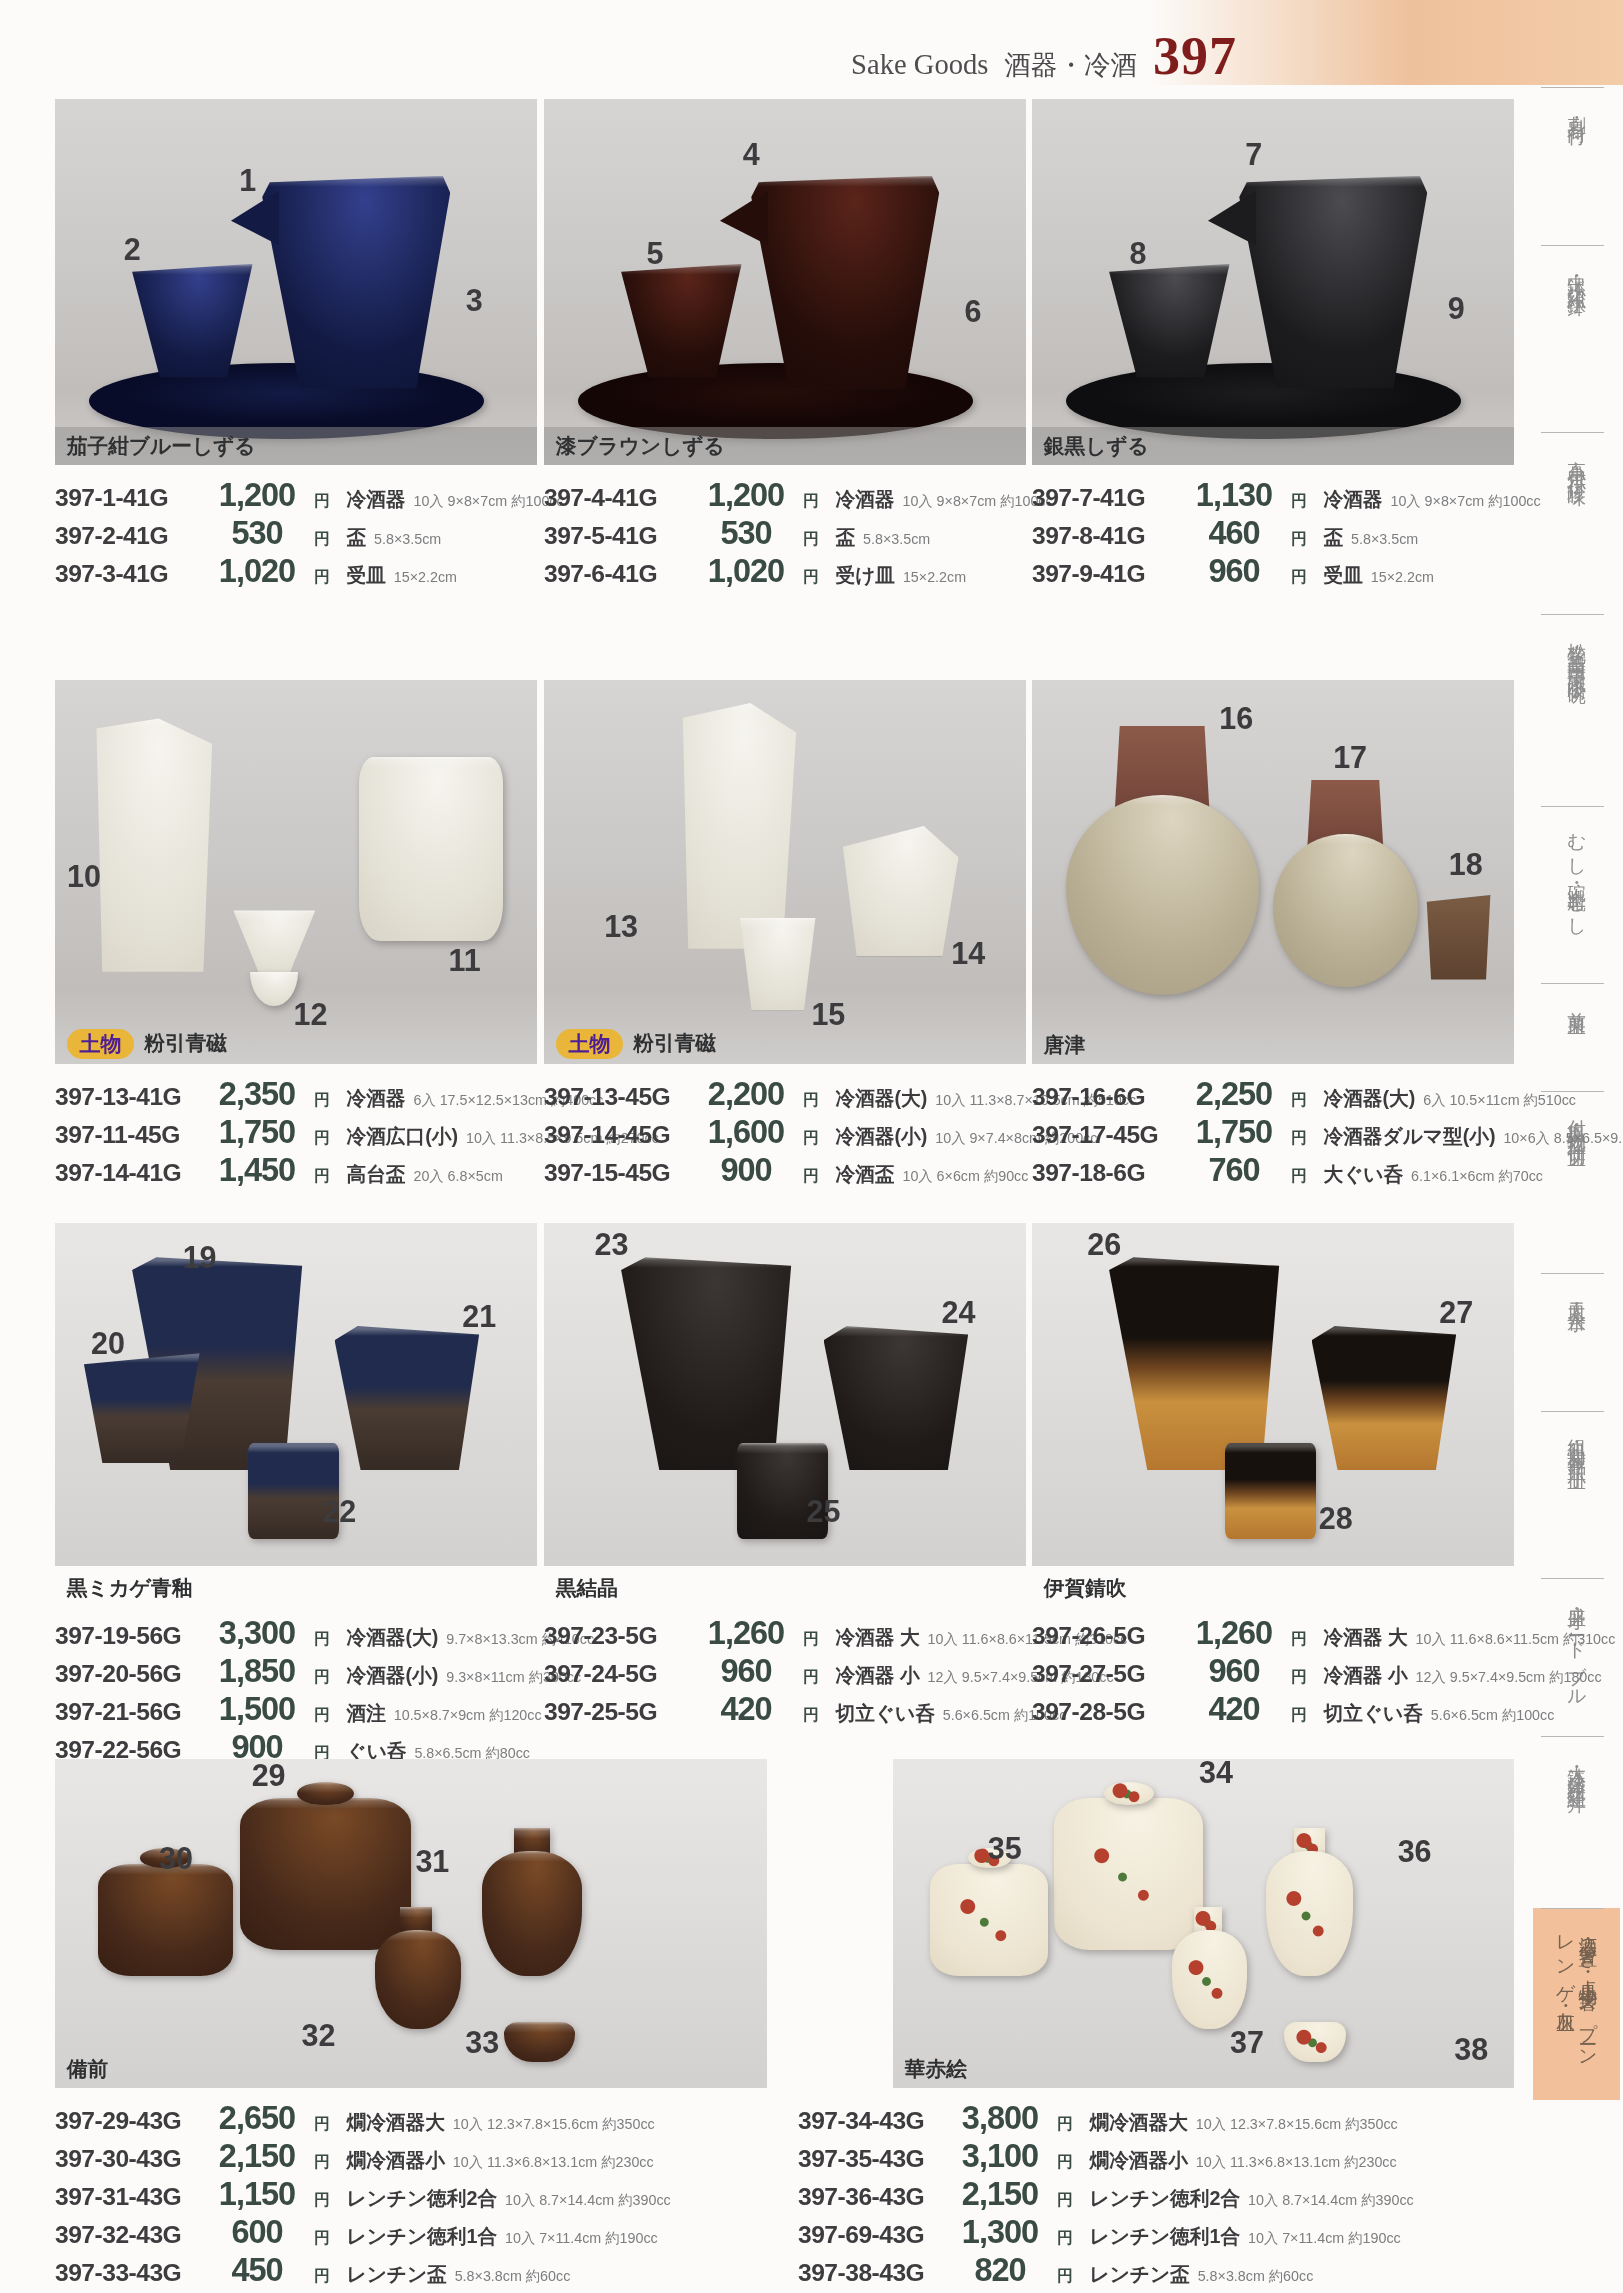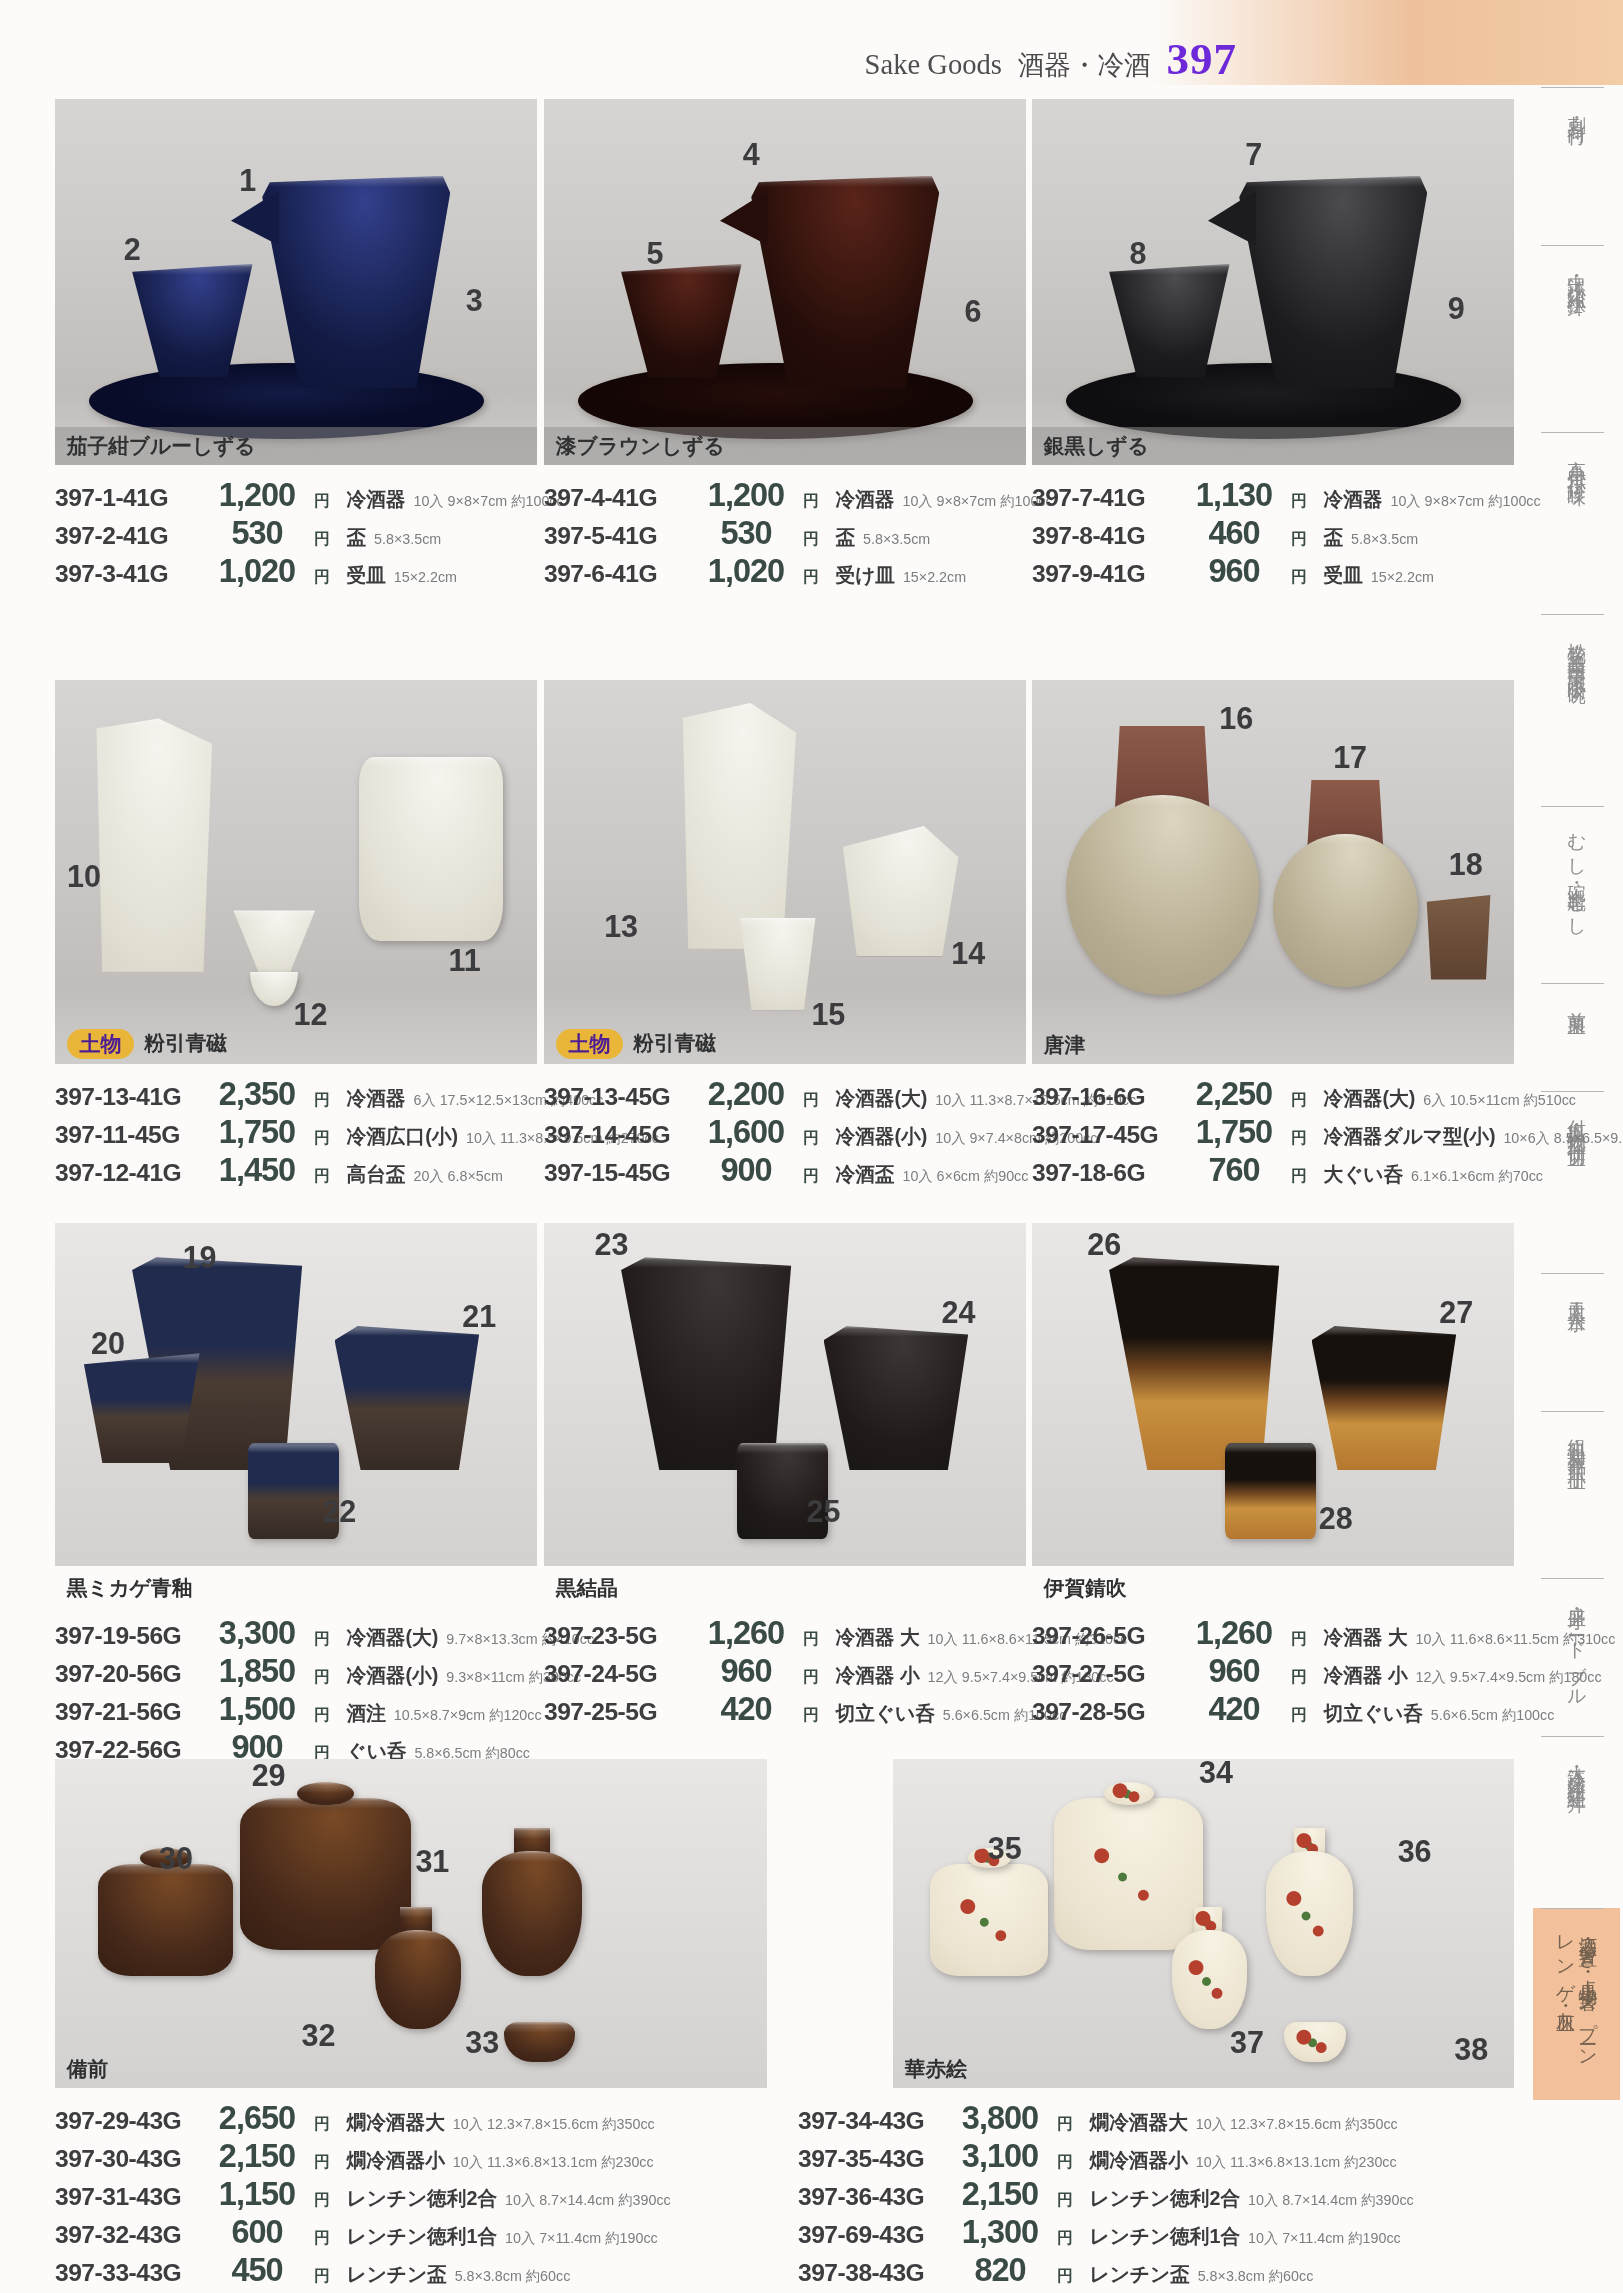--- a/index.html
+++ b/index.html
@@ -5,21 +5,21 @@
 <style>
   html,body{margin:0;padding:0;}
   body{width:1623px;height:2293px;position:relative;background:#fcfbf9;
        font-family:"Liberation Sans","DejaVu Sans",sans-serif;overflow:hidden;}
   
   .corner{position:absolute;top:0;right:0;width:473px;height:85px;
           background:linear-gradient(90deg,rgba(240,205,175,0) 0%,#eec19c 55%,#f3cda8 100%);}
   .header{position:absolute;top:19.7px;right:386px;display:flex;align-items:baseline;gap:15.8px;}
   .title-en{font-family:"Liberation Serif","DejaVu Serif",serif;font-size:28.6px;color:#4e4e50;margin-top:29px;}
   .title-ja{font-family:"Liberation Serif","DejaVu Serif",serif;font-size:26.6px;color:#4a4a4c;}
-  .page-num{font-family:"Liberation Serif","DejaVu Serif",serif;font-size:45px;color:#6d28d9;font-weight:bold;letter-spacing:1px;}
+  .page-num{font-family:"Liberation Serif","DejaVu Serif",serif;font-size:54px;color:#7f1d1d;font-weight:bold;letter-spacing:1px;}
   
   #sidebar{position:absolute;left:1533px;top:87px;width:87px;}
   .side-item{position:relative;display:flex;justify-content:center;align-items:flex-start;padding-top:13.8px;box-sizing:border-box;}
   .side-item::before{content:'';position:absolute;top:0;left:7.9px;right:15.8px;height:1px;background:#b9b7b5;}
   .v-label{writing-mode:vertical-rl;font-size:18.7px;color:#8e8e8e;letter-spacing:3px;line-height:1.2;max-height:calc(100% - 15.8px);}
   .side-item.active{background:#f2c09a;}
   .side-item.active .v-label{color:#756250;}
   
   .block{position:absolute;}
   .photo{position:relative;width:100%;overflow:visible;}
@@ -319,21 +319,21 @@
 
   <div class="item-row">
     <span class="code">397-11-45G</span>
     <span class="price">1,750</span>
     <span class="yen">円</span>
     <span class="iname">冷酒広口(小)</span>
     <span class="spec">10入 11.3×8.5×9.5cm 約270cc</span>
   </div>
 
   <div class="item-row">
-    <span class="code">397-12-41G</span>
+    <span class="code">397-14-41G</span>
     <span class="price">1,450</span>
     <span class="yen">円</span>
     <span class="iname">高台盃</span>
     <span class="spec">20入 6.8×5cm</span>
   </div>
 </div>
   </section>
 
   <section class="block" style="left: 544px; top: 680px; width: 482px;">
     <div class="photo v-white ph-gray" style="height: 384px;">

